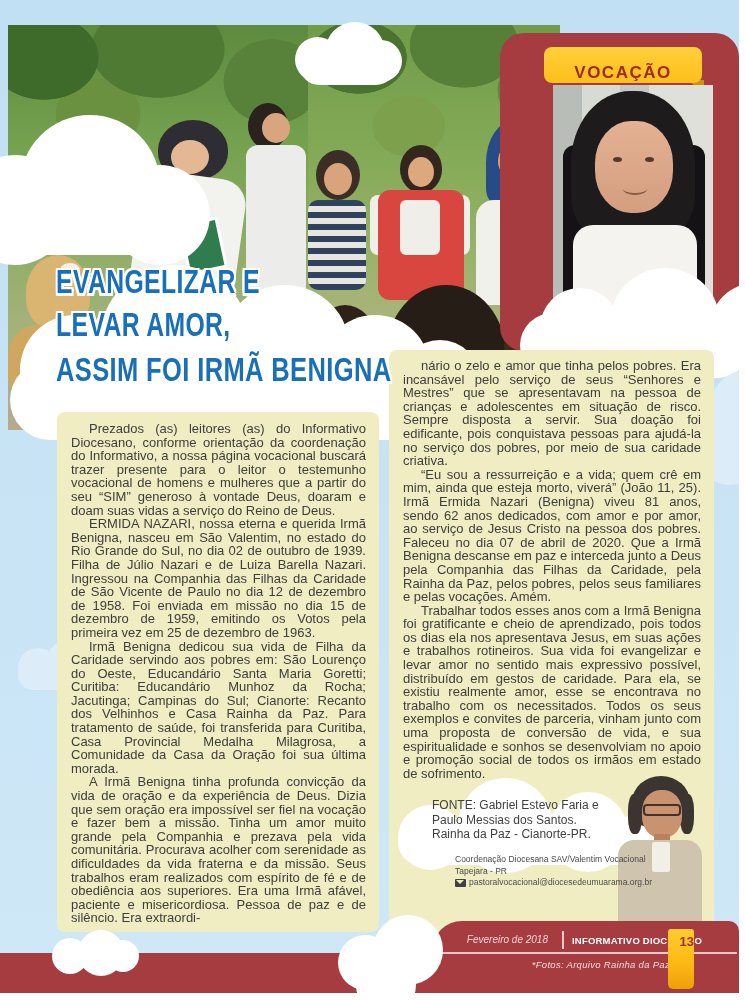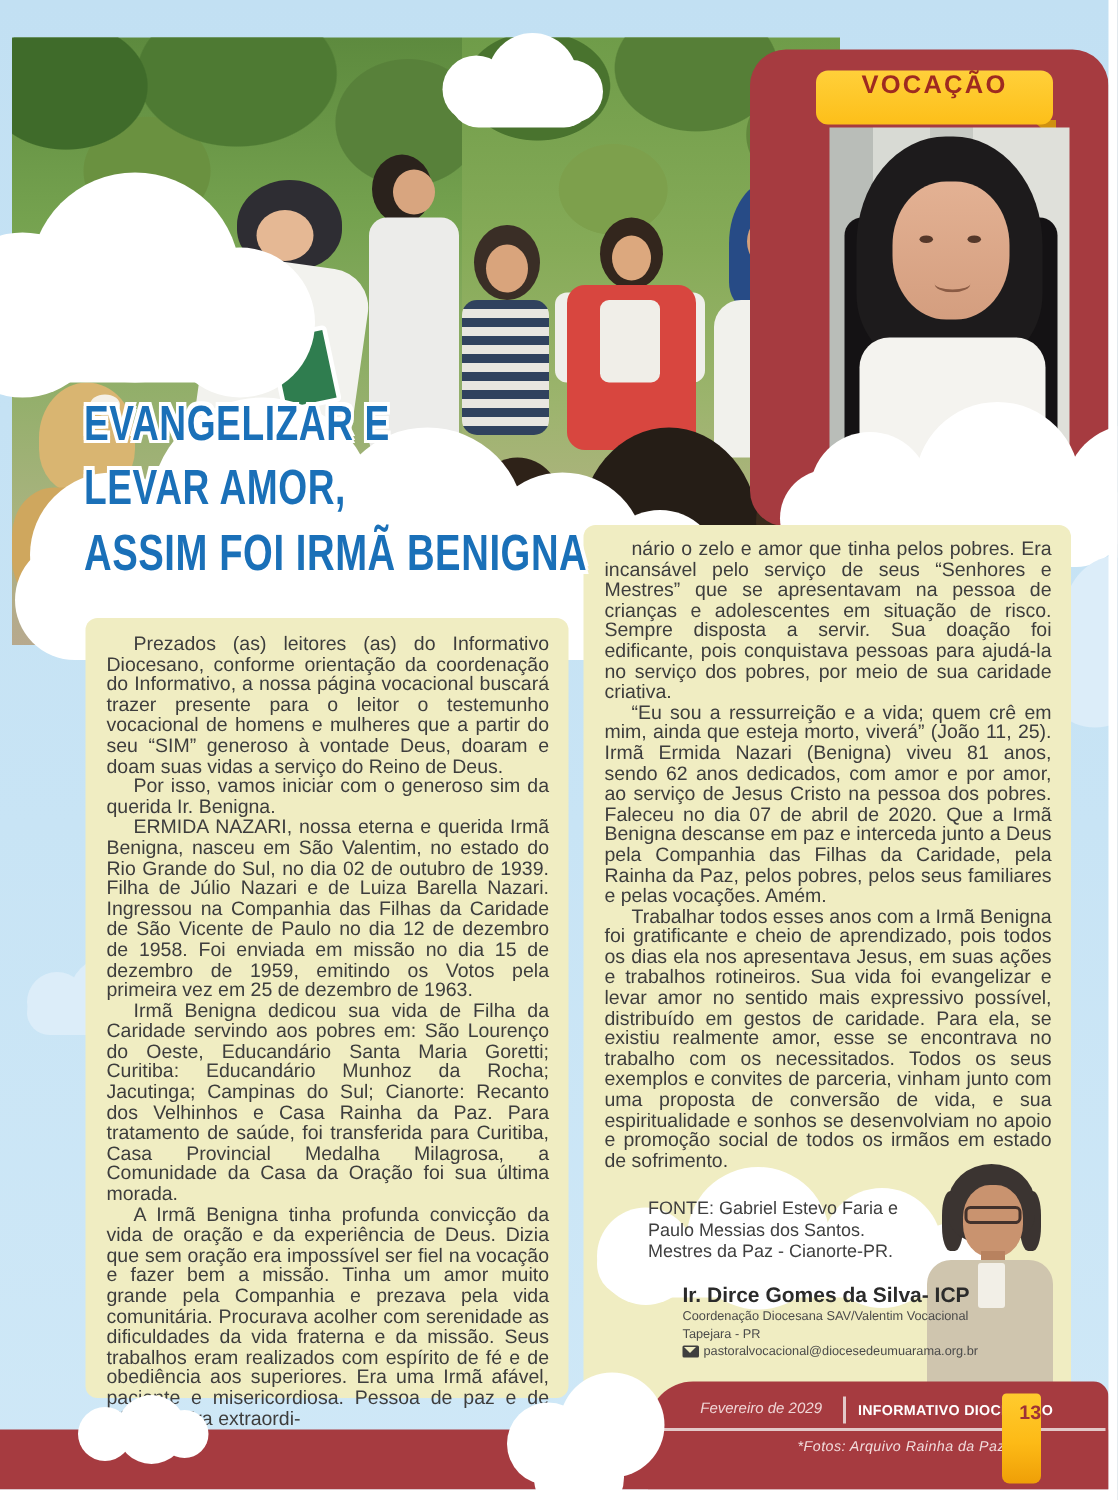--- a/index.html
+++ b/index.html
@@ -20,21 +20,21 @@
   .ph-b{left:308px;top:25px;width:252px;height:405px;
     background:
       radial-gradient(80px 60px at 20% 8%,#49732e 0 60%,transparent 61%),
       radial-gradient(90px 70px at 62% 5%,#567f37 0 60%,transparent 61%),
       radial-gradient(70px 60px at 92% 16%,#62883d 0 60%,transparent 61%),
       radial-gradient(60px 50px at 40% 25%,#7da04c 0 60%,transparent 61%),
       linear-gradient(180deg,#6f9c49 0%,#86ab58 35%,#9cb46d 60%,#b3b384 82%,#c0ad8e 100%);}
   
   .redbox{left:500px;top:33px;width:239px;height:318px;background:#a63b40;border-radius:24px;z-index:2;}
   .ribbon{left:544px;top:47px;width:158px;height:36px;background:linear-gradient(180deg,#ffd03a,#fdbf19);
-          border-radius:8px;z-index:3;display:flex;align-items:flex-start;justify-content:center;}
+          border-radius:8px;z-index:3;display:flex;align-items:flex-end;justify-content:center;}
   .ribbon span{color:#9e2a20;font-weight:bold;font-size:17px;letter-spacing:1.5px;}
   .ribbon-fold{left:688px;top:80px;width:16px;height:14px;background:#cf9110;
           clip-path:polygon(0 0,100% 0,100% 100%);z-index:2;}
   
   .portrait{left:553px;top:85px;width:160px;height:222px;z-index:3;overflow:hidden;
     background:linear-gradient(90deg,#b9bdb8 0 18%,#d8dad4 18% 42%,#c7cac4 42% 60%,#dfe0da 60% 100%);}
   
   .cloud{position:absolute;z-index:4;}
   .cloud i{background:#fff;border-radius:50%;}
   .cloud.tint i{background:#dcedf9;}
@@ -175,21 +175,20 @@
   </div>
 
   <div class="abs title">
     <div class="t1">EVANGELIZAR E</div>
     <div class="t2">LEVAR AMOR,</div>
     <div class="t3">ASSIM FOI IRMÃ BENIGNA</div>
   </div>
 
   <div class="abs panel panel-left">
     <p>Prezados (as) leitores (as) do Informativo Diocesano, conforme orientação da coordenação do Informativo, a nossa página vocacional buscará trazer presente para o leitor o testemunho vocacional de homens e mulheres que a partir do seu “SIM” generoso à vontade Deus, doaram e doam suas vidas a serviço do Reino de Deus.</p>
-    <p>Por isso, vamos iniciar com o generoso sim da querida Ir. Benigna.</p>
     <p>ERMIDA NAZARI, nossa eterna e querida Irmã Benigna, nasceu em São Valentim, no estado do Rio Grande do Sul, no dia 02 de outubro de 1939. Filha de Júlio Nazari e de Luiza Barella Nazari. Ingressou na Companhia das Filhas da Caridade de São Vicente de Paulo no dia 12 de dezembro de 1958. Foi enviada em missão no dia 15 de dezembro de 1959, emitindo os Votos pela primeira vez em 25 de dezembro de 1963.</p>
     <p>Irmã Benigna dedicou sua vida de Filha da Caridade servindo aos pobres em: São Lourenço do Oeste, Educandário Santa Maria Goretti; Curitiba: Educandário Munhoz da Rocha; Jacutinga; Campinas do Sul; Cianorte: Recanto dos Velhinhos e Casa Rainha da Paz. Para tratamento de saúde, foi transferida para Curitiba, Casa Provincial Medalha Milagrosa, a Comunidade da Casa da Oração foi sua última morada.</p>
     <p>A Irmã Benigna tinha profunda convicção da vida de oração e da experiência de Deus. Dizia que sem oração era impossível ser fiel na vocação e fazer bem a missão. Tinha um amor muito grande pela Companhia e prezava pela vida comunitária. Procurava acolher com serenidade as dificuldades da vida fraterna e da missão. Seus trabalhos eram realizados com espírito de fé e de obediência aos superiores. Era uma Irmã afável, paciente e misericordiosa. Pessoa de paz e de silêncio. Era extraordi-</p>
   </div>
 
   <div class="abs panel panel-right">
     <p>nário o zelo e amor que tinha pelos pobres. Era incansável pelo serviço de seus “Senhores e Mestres” que se apresentavam na pessoa de crianças e adolescentes em situação de risco. Sempre disposta a servir. Sua doação foi edificante, pois conquistava pessoas para ajudá-la no serviço dos pobres, por meio de sua caridade criativa.</p>
     <p>“Eu sou a ressurreição e a vida; quem crê em mim, ainda que esteja morto, viverá” (João 11, 25). Irmã Ermida Nazari (Benigna) viveu 81 anos, sendo 62 anos dedicados, com amor e por amor, ao serviço de Jesus Cristo na pessoa dos pobres. Faleceu no dia 07 de abril de 2020. Que a Irmã Benigna descanse em paz e interceda junto a Deus pela Companhia das Filhas da Caridade, pela Rainha da Paz, pelos pobres, pelos seus familiares e pelas vocações. Amém.</p>
     <p>Trabalhar todos esses anos com a Irmã Benigna foi gratificante e cheio de aprendizado, pois todos os dias ela nos apresentava Jesus, em suas ações e trabalhos rotineiros. Sua vida foi evangelizar e levar amor no sentido mais expressivo possível, distribuído em gestos de caridade. Para ela, se existiu realmente amor, esse se encontrava no trabalho com os necessitados. Todos os seus exemplos e convites de parceria, vinham junto com uma proposta de conversão de vida, e sua espiritualidade e sonhos se desenvolviam no apoio e promoção social de todos os irmãos em estado de sofrimento.</p>
   </div>
@@ -197,25 +196,24 @@
   <div class="cloud" style="left:398px;top:770px;z-index:6">
     <i style="left:0;top:35px;width:65px;height:65px"></i>
       <i style="left:60px;top:8px;width:95px;height:95px"></i>
     <i style="left:150px;top:22px;width:80px;height:80px"></i>
       <i style="left:210px;top:45px;width:55px;height:55px"></i>
     <i style="left:0;top:50px;width:265px;height:45px;border-radius:25px"></i>
   </div>
   <div class="abs fonte">
     <div>FONTE: Gabriel Estevo Faria e</div>
     <div>Paulo Messias dos Santos.</div>
-    <div>Mestres da Paz - Cianorte-PR.</div>
+    <div>Rainha da Paz - Cianorte-PR.</div>
   </div>
 
   <div class="abs author">
-    <div class="name">Ir. Dirce Gomes da Silva- ICP</div>
     <div class="small">Coordenação Diocesana SAV/Valentim Vocacional</div>
     <div class="small">Tapejara - PR</div>
     <div class="email-row">
       <span class="email-ic"></span>
       <span>pastoralvocacional@diocesedeumuarama.org.br</span>
     </div>
   </div>
   <div class="abs dirce">
     <b style="left:10px;top:18px;width:14px;height:40px;background:#3b3431;border-radius:40%"></b>
     <b style="left:62px;top:18px;width:14px;height:40px;background:#3b3431;border-radius:40%"></b>
@@ -223,21 +221,21 @@
     <b style="left:24px;top:14px;width:40px;height:48px;background:#c9936f;border-radius:45%"></b>
     <b style="left:25px;top:28px;width:38px;height:12px;border:2px solid #43322c;border-radius:4px;box-sizing:border-box"></b>
     <b style="left:36px;top:58px;width:16px;height:12px;background:#b8825f"></b>
     <b style="left:0;top:64px;width:84px;height:88px;background:#cfc5ae;border-radius:16px 16px 0 0"></b>
     <b style="left:34px;top:66px;width:18px;height:30px;background:#f2efe7;border-radius:2px"></b>
   </div>
 
   <div class="abs f-raised"></div>
   <div class="abs f-band"></div>
   <div class="abs f-hr"></div>
-  <div class="abs f-date">Fevereiro de 2029</div>
+  <div class="abs f-date">Fevereiro de 2018</div>
   <div class="abs f-vline"></div>
   <div class="abs f-pub">INFORMATIVO DIOCESANO</div>
   <div class="abs f-tab">
     <span>13</span>
   </div>
   <div class="abs f-fotos">*Fotos: Arquivo Rainha da Paz</div>
 
   <div class="cloud" style="left:338px;top:915px;z-index:8">
     <i style="left:0;top:20px;width:55px;height:55px"></i>
       <i style="left:35px;top:0;width:70px;height:70px"></i>

